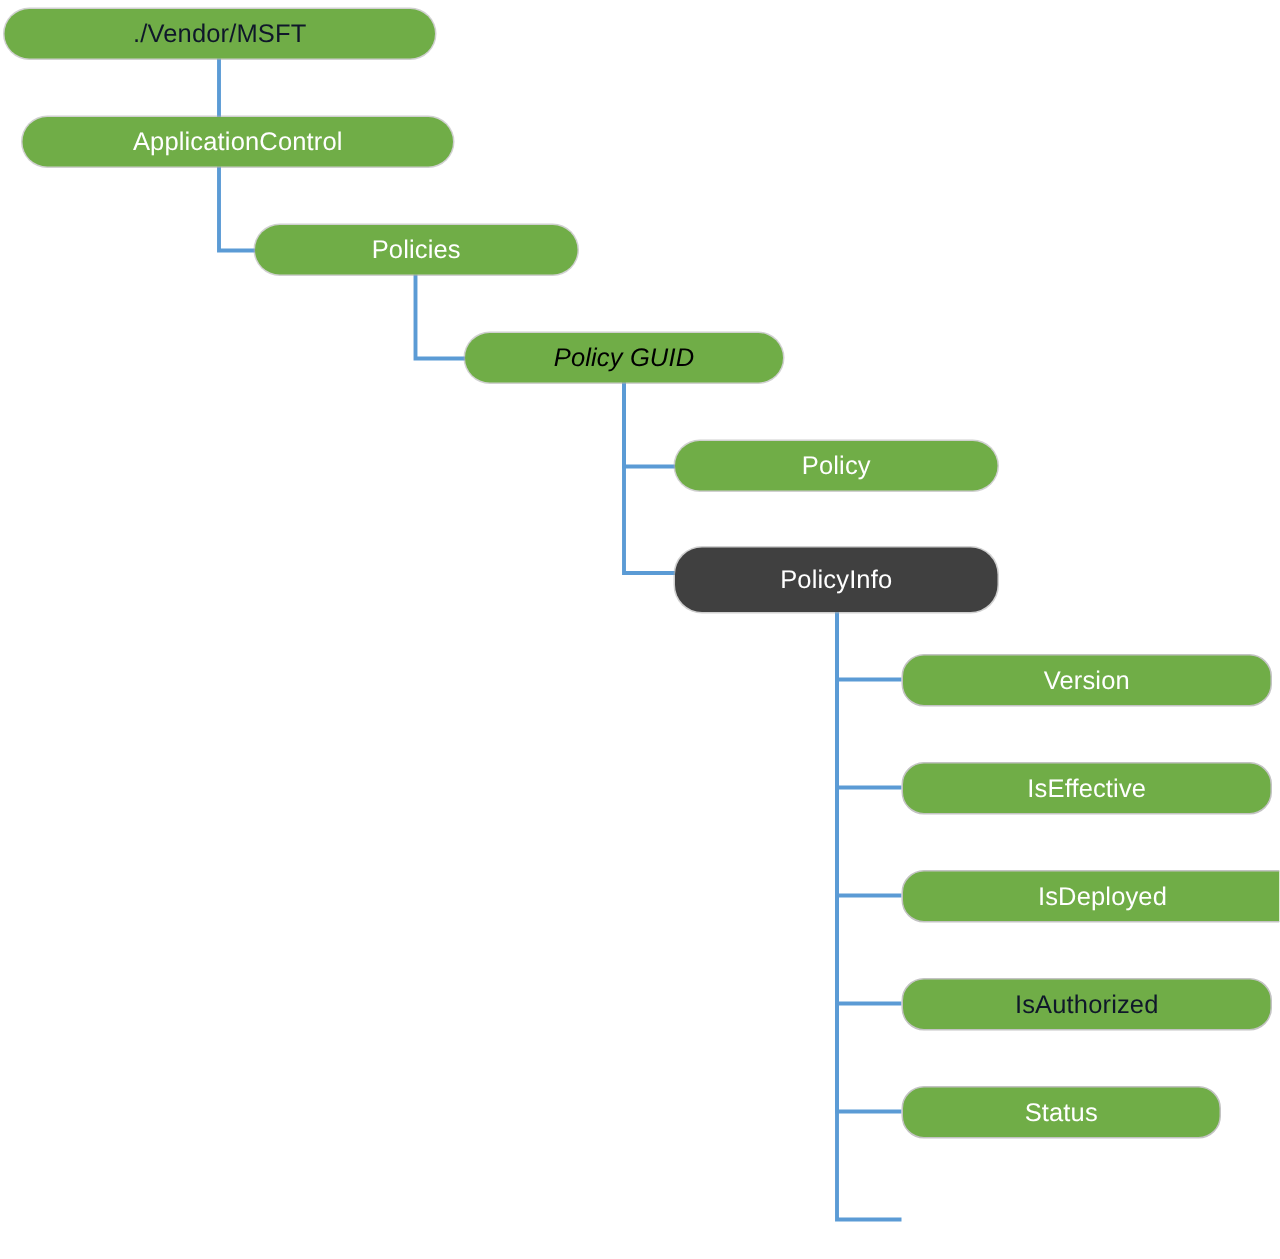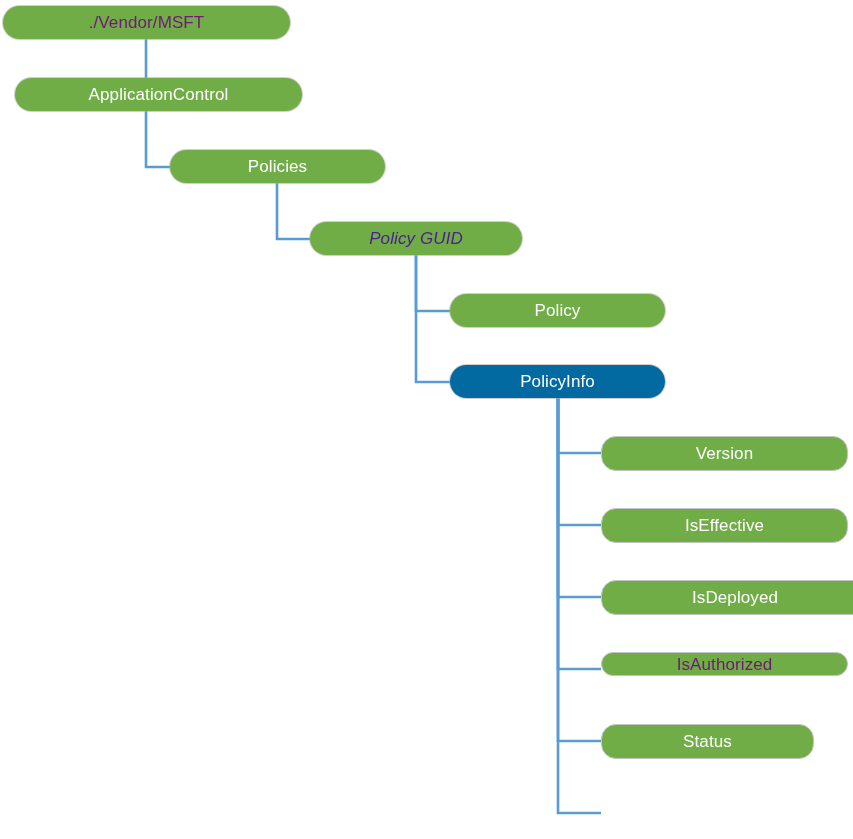--- a/index.html
+++ b/index.html
@@ -63,46 +63,46 @@
       <polyline points="416,255 416,311 450,311" fill="none" stroke="#5B9BD5" stroke-width="2.6" stroke-linecap="butt" stroke-linejoin="miter"></polyline>
       <polyline points="416,255 416,382 450,382" fill="none" stroke="#5B9BD5" stroke-width="2.6" stroke-linecap="butt" stroke-linejoin="miter"></polyline>
       <polyline points="558,398 558,453 601,453" fill="none" stroke="#5B9BD5" stroke-width="2.6" stroke-linecap="butt" stroke-linejoin="miter"></polyline>
       <polyline points="558,398 558,525 601,525" fill="none" stroke="#5B9BD5" stroke-width="2.6" stroke-linecap="butt" stroke-linejoin="miter"></polyline>
       <polyline points="558,398 558,597 601,597" fill="none" stroke="#5B9BD5" stroke-width="2.6" stroke-linecap="butt" stroke-linejoin="miter"></polyline>
       <polyline points="558,398 558,669 601,669" fill="none" stroke="#5B9BD5" stroke-width="2.6" stroke-linecap="butt" stroke-linejoin="miter"></polyline>
       <polyline points="558,398 558,741 601,741" fill="none" stroke="#5B9BD5" stroke-width="2.6" stroke-linecap="butt" stroke-linejoin="miter"></polyline>
       <polyline points="558,398 558,813 601,813" fill="none" stroke="#5B9BD5" stroke-width="2.6" stroke-linecap="butt" stroke-linejoin="miter"></polyline>
     </svg>
 
-<div class="node rounded" style="left: 3px; top: 6px; width: 287px; height: 33px; background: rgb(112, 173, 71); color: #701a75;">
+<div class="node rounded" style="left: 3px; top: 6px; width: 287px; height: 33px; background: rgb(112, 173, 71); color: #0f172a;">
       <span>./Vendor/MSFT</span>
     </div>
     <div class="node rounded" style="left: 3px; top: 78px; width: 287px; height: 33px; background: rgb(112, 173, 71); color: rgb(255, 255, 255); margin-left: 12px;">
       <span>ApplicationControl</span>
     </div>
     <div class="node rounded" style="left: 170px; top: 150px; width: 215px; height: 33px; background: rgb(112, 173, 71); color: rgb(255, 255, 255);">
       <span>Policies</span>
     </div>
-    <div class="node rounded italic" style="left: 310px; top: 222px; width: 212px; height: 33px; background: rgb(112, 173, 71); color: #4c1d95;">
+    <div class="node rounded italic" style="left: 310px; top: 222px; width: 212px; height: 33px; background: rgb(112, 173, 71); color: #000000;">
       <span>Policy GUID</span>
     </div>
     <div class="node rounded" style="left: 450px; top: 294px; width: 215px; height: 33px; background: rgb(112, 173, 71); color: rgb(255, 255, 255);">
       <span>Policy</span>
     </div>
-    <div class="node rounded" style="left: 450px; top: 365px; width: 215px; height: 33px; background: #0369a1; color: rgb(255, 255, 255);">
+    <div class="node rounded" style="left: 450px; top: 365px; width: 215px; height: 43px; background: #404040; color: rgb(255, 255, 255);">
       <span>PolicyInfo</span>
     </div>
     <div class="node rect" style="left: 601px; top: 436px; width: 247px; height: 35px; background: rgb(112, 173, 71); color: rgb(255, 255, 255);">
       <span>Version</span>
     </div>
     <div class="node rect" style="left: 601px; top: 508px; width: 247px; height: 35px; background: rgb(112, 173, 71); color: rgb(255, 255, 255);">
       <span>IsEffective</span>
     </div>
     <div class="node rect" style="left: 601px; top: 580px; width: 268px; height: 35px; background: rgb(112, 173, 71); color: rgb(255, 255, 255);">
       <span>IsDeployed</span>
     </div>
-    <div class="node rect" style="left: 601px; top: 652px; width: 247px; height: 24px; background: rgb(112, 173, 71); color: #701a75;">
+    <div class="node rect" style="left: 601px; top: 652px; width: 247px; height: 35px; background: rgb(112, 173, 71); color: #0f172a;">
       <span>IsAuthorized</span>
     </div>
     <div class="node rect" style="left: 601px; top: 724px; width: 213px; height: 35px; background: rgb(112, 173, 71); color: rgb(255, 255, 255);">
       <span>Status</span>
     </div>
   </div>
 
 </body></html>

